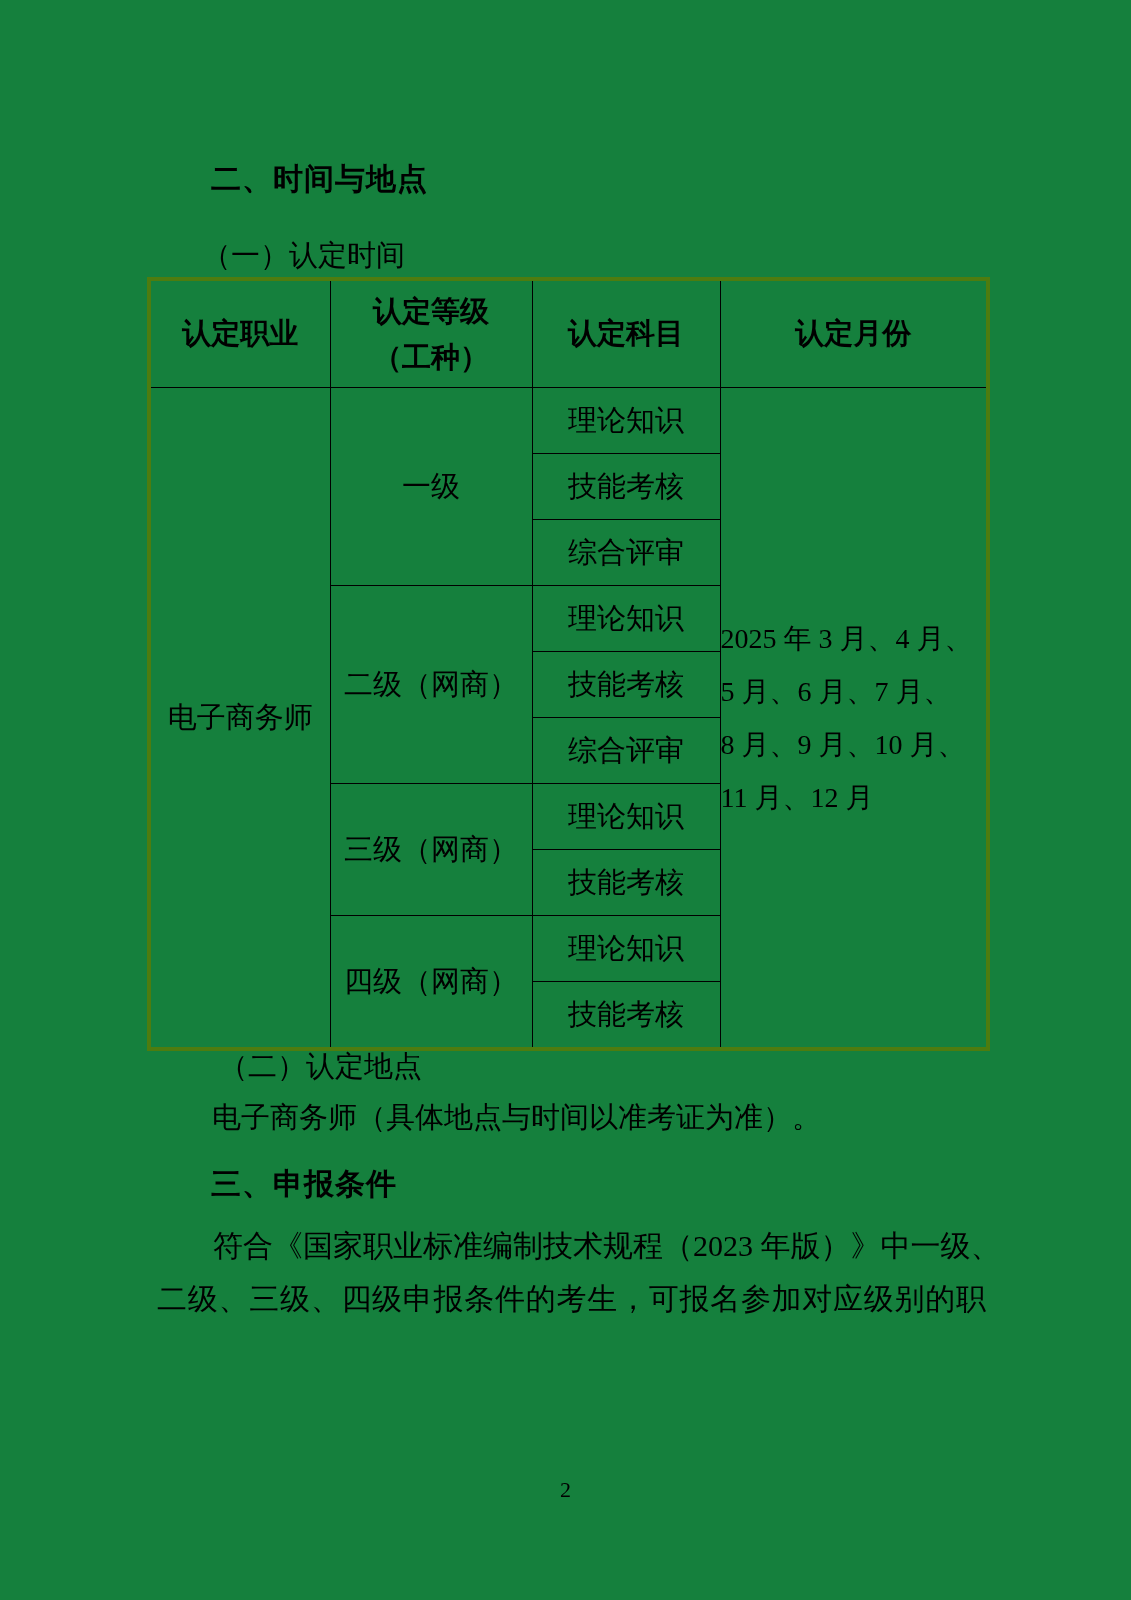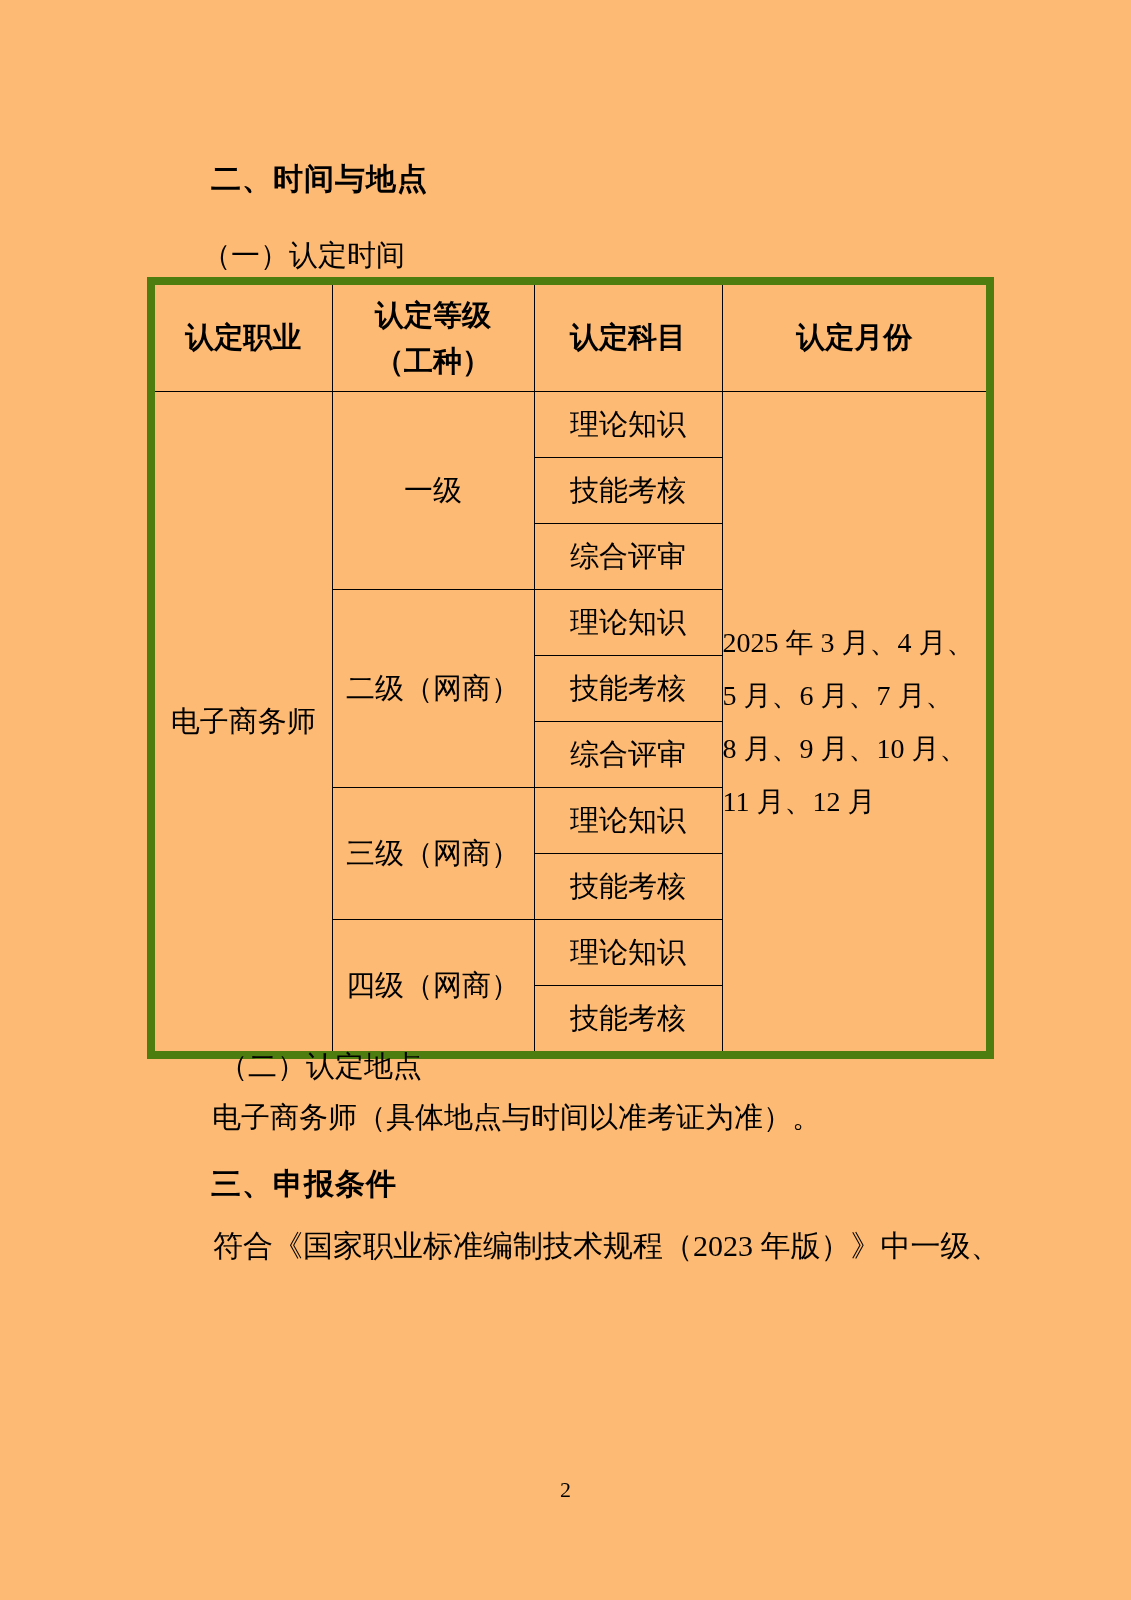--- a/index.html
+++ b/index.html
@@ -4,21 +4,21 @@
 <style>
   html, body {
     margin: 0;
     padding: 0;
     background: #ffffff;
   }
   .page {
     position: relative;
     width: 1131px;
     height: 1600px;
-    background: #fdba74;
+    background: #15803d;
     color: #000000;
     font-family: "Liberation Serif", serif;
     overflow: hidden;
   }
   .h2 {
     position: absolute;
     font-family: "Liberation Sans", sans-serif;
     font-weight: bold;
     font-size: 30px;
     line-height: 31px;
@@ -46,21 +46,21 @@
     white-space: nowrap;
   }
 
   .assess-table {
     position: absolute;
     left: 147px;
     top: 277px;
     width: 839px;
     border-collapse: collapse;
     table-layout: fixed;
-    border: 8px solid #4d7c0f;
+    border: 4px solid #4d7c0f;
   }
   .assess-table th,
   .assess-table td {
     border: 1px solid #000000;
     text-align: center;
     vertical-align: middle;
     padding: 0;
     overflow: hidden;
   }
   .assess-table th {
@@ -183,17 +183,18 @@
   </table>
 
   <div class="subhead" id="sub-place">（二）认定地点</div>
 
   <div id="location-line">电子商务师（具体地点与时间以准考证为准）。</div>
 
   <div class="h2" id="heading-apply">三、申报条件</div>
 
   <div class="para">
     <div class="line first">符合《国家职业标准编制技术规程（2023 年版）》中一级、</div>
+    <div class="line">二级、三级、四级申报条件的考生，可报名参加对应级别的职</div>
   </div>
 
   <div class="pageno">2</div>
 
 </div>
 
 </body></html>

